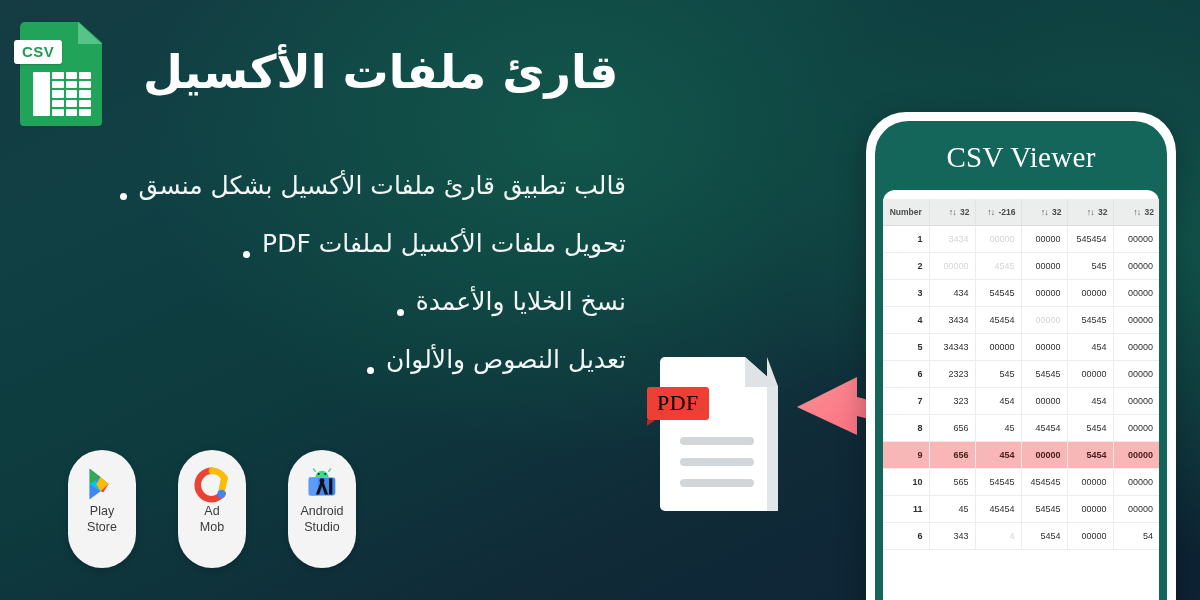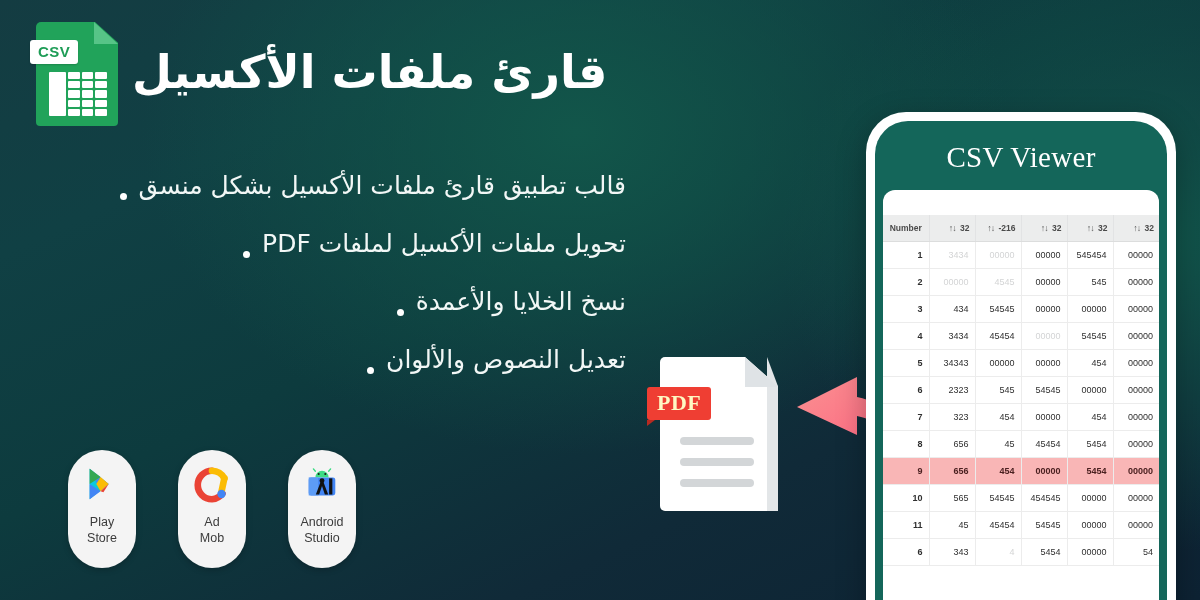--- a/index.html
+++ b/index.html
@@ -13,21 +13,21 @@
     width: 1200px; height: 600px;
     background:
       radial-gradient(ellipse 700px 520px at 48% 22%, #12564a 0%, rgba(18,86,74,0) 62%),
       radial-gradient(ellipse 620px 520px at 96% 40%, #11564b 0%, rgba(17,86,75,0) 60%),
       linear-gradient(155deg, #143c42 0%, #104044 22%, #0d3b3e 45%, #102a38 72%, #0d2233 100%);
     overflow: hidden;
   }
 
   
   #header {
-    position: absolute; left: 36px; top: 14px;
+    position: absolute; left: 20px; top: 14px;
     width: 600px; height: 120px;
     display: flex; align-items: center; gap: 14px;
   }
   .csv-logo {
     position: relative;
     width: 82px; height: 104px;
     flex: 0 0 auto;
   }
   .csv-doc {
     position: absolute; inset: 0;
@@ -58,21 +58,21 @@
   }
   .csv-grid .col-left { background: #fff; border-radius: 1px; }
   .csv-grid .cells {
     display: grid;
     grid-template-columns: repeat(3, 1fr);
     grid-template-rows: repeat(5, 1fr);
     gap: 2px;
   }
   .csv-grid .cells i { background: #fff; border-radius: 1px; display: block; }
 
-  .title-wrap { padding-bottom: 4px; direction: rtl; }
+  .title-wrap { padding-bottom: 4px; direction: rtl; margin-left: 27px; }
   #app-title {
     color: #ffffff;
     font-size: 46px; font-weight: 700; line-height: 1.05;
     text-align: right;
     font-family: "DejaVu Sans", "Liberation Sans", sans-serif;
     white-space: nowrap;
   }
   #app-subtitle {
     color: #ffffff;
     font-size: 26px; font-weight: 700; line-height: 1.2;
@@ -115,21 +115,20 @@
     width: 68px; height: 118px;
     background: #f4f4f4;
     border-radius: 34px;
     display: flex; flex-direction: column;
     align-items: center; justify-content: flex-start;
     padding-top: 16px;
     box-shadow: 0 2px 6px rgba(0,0,0,.22);
   }
   .badge .bico { width: 38px; height: 38px; position: relative; }
   .badge .blabel {
-    margin-top: 11px;
     color: #3b3b3b;
     font-size: 12.5px; line-height: 1.25;
     text-align: center; font-weight: 400;
     font-family: "Liberation Sans", sans-serif;
   }
 
   
   #pdf-icon {
     position: absolute; left: 660px; top: 357px;
     width: 118px; height: 154px;
@@ -147,23 +146,23 @@
     clip-path: polygon(0 0, 100% 19%, 100% 100%, 0 100%);
   }
   .pdf-fold {
     position: absolute; right: 0; top: 0;
     width: 33px; height: 30px;
     background: #dfe3e6;
     clip-path: polygon(0 0, 100% 100%, 0 100%);
   }
   .pdf-badge {
     position: absolute; left: -13px; top: 30px;
-    background: #ef3e33; color: #fef9c3;
+    background: #ef3e33; color: #000000;
     font-family: "Liberation Serif", serif;
-    font-weight: 700; font-size: 22px; letter-spacing: .5px;
+    font-weight: 400; font-size: 22px; letter-spacing: .5px;
     padding: 3px 10px 4px; border-radius: 3px;
   }
   .pdf-badge::after {
     content: ""; position: absolute; left: 0; bottom: -6px;
     border-left: 8px solid #b72a21;
     border-bottom: 6px solid transparent;
   }
   .pdf-lines { position: absolute; left: 20px; top: 80px; width: 74px; }
   .pdf-lines span {
     display: block; height: 8px; border-radius: 4px;
@@ -203,21 +202,20 @@
     border-radius: 12px 12px 0 0;
     padding: 9px 0 0 0;
     height: calc(100% - 76px);
     overflow: hidden;
   }
   table.csvtable {
     width: 100%;
     border-collapse: collapse;
     font-family: "Liberation Sans", sans-serif;
     table-layout: fixed;
-    margin-top: 16px;
   }
   table.csvtable th {
     background: #eceded;
     color: #4a4a4a;
     font-size: 8.5px;
     font-weight: 700;
     padding: 8px 5px;
     text-align: right;
     border-right: 1px solid #e2e3e4;
     border-bottom: 1px solid #dcdddd;

